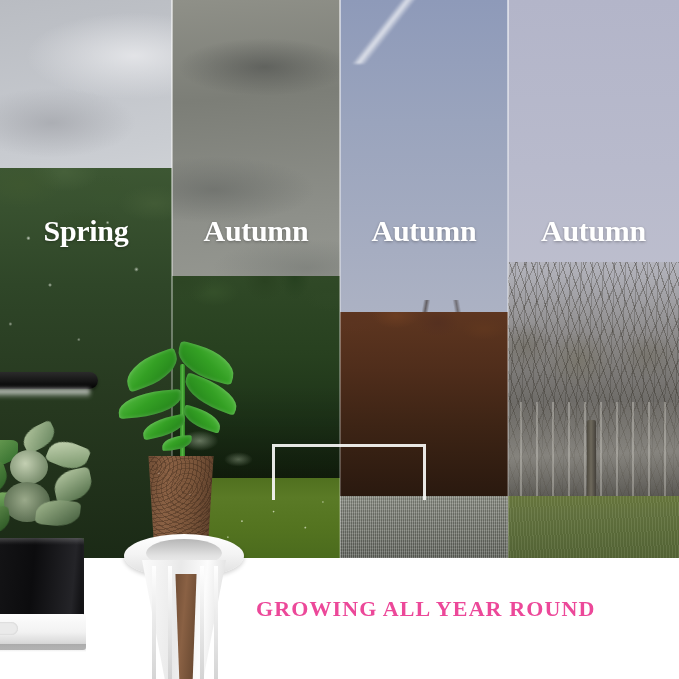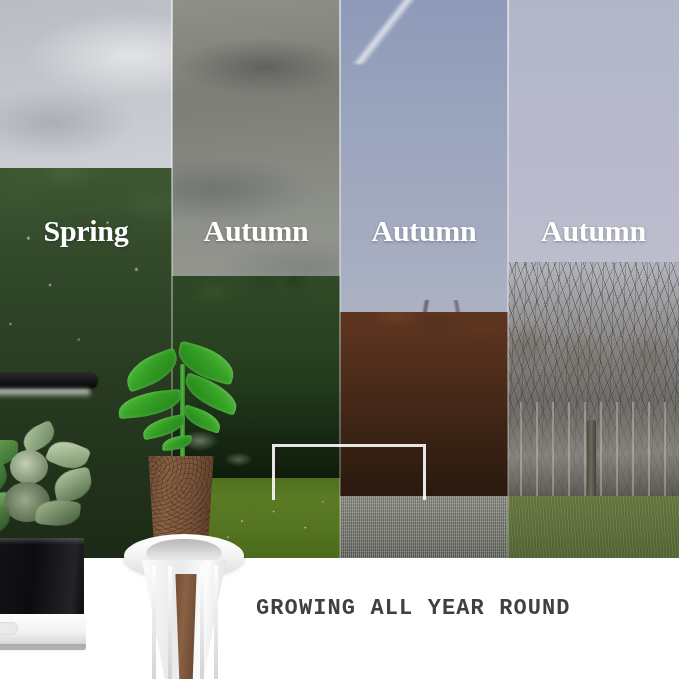--- a/index.html
+++ b/index.html
@@ -271,25 +271,25 @@
   .bottom-band {
     position: absolute;
     left: 0; top: 558px;
     width: 679px; height: 121px;
     background: #ffffff;
   }
   .tagline {
     position: absolute;
     left: 256px; top: 596px;
     width: 400px;
-    font-family: Liberation Mono, monospace;
+    font-family: Liberation Serif, serif;
     font-weight: bold;
     font-size: 22px;
     letter-spacing: 1.1px;
-    color: #404040;
+    color: #ec4899;
     white-space: nowrap;
   }
 
   
   .garden-unit {
     position: absolute;
     left: -14px; top: 372px;
     width: 112px; height: 280px;
   }
   .gu-lamp-arm {

